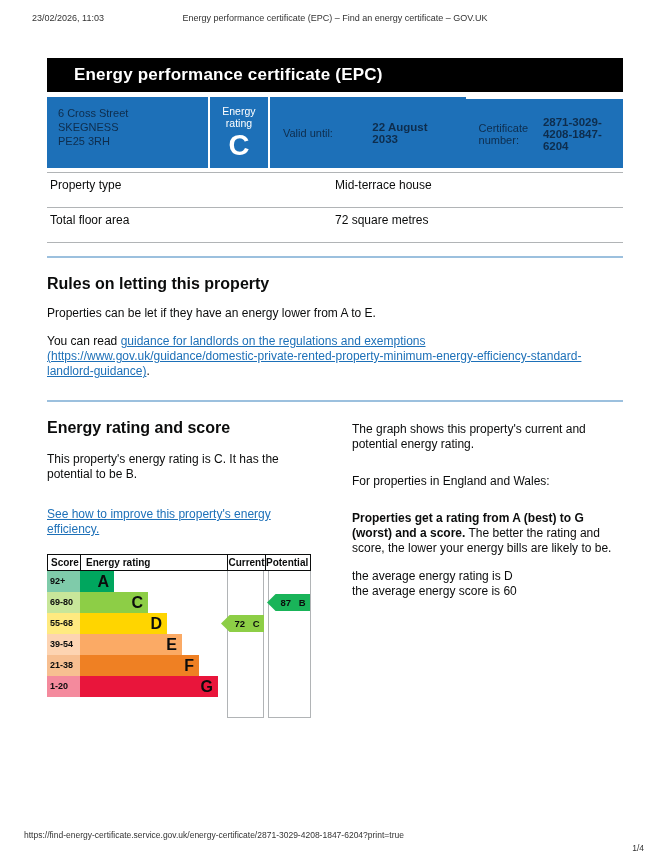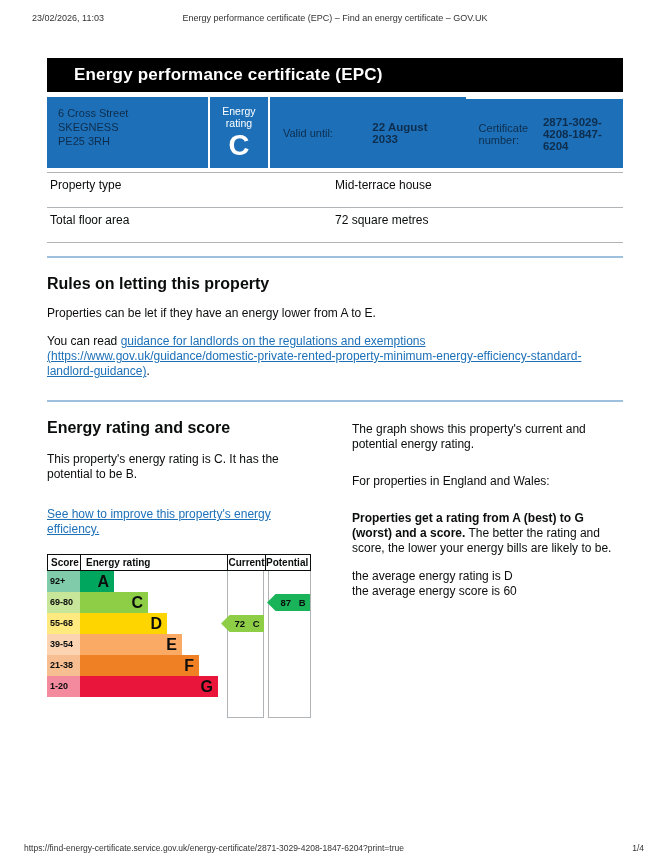--- a/index.html
+++ b/index.html
@@ -7,21 +7,21 @@
   body {
     height:865px; position:relative;
     font-family:"Liberation Sans", sans-serif;
     color:#0b0c0c; -webkit-font-smoothing:antialiased;
   }
   
   .print-header { position:absolute; top:13px; left:0; right:0; font-size:9px; color:#333; }
   .print-header .dt { position:absolute; left:24px; top:0;margin-left:8px; }
   .print-header .pt { text-align:center; }
   .print-footer { position:absolute; bottom:12px; left:0; right:0; font-size:8.5px; color:#333; }
-  .print-footer .url { position:absolute; left:24px; bottom:0; }
+  .print-footer .url { position:absolute; left:24px; bottom:13px; }
   .print-footer .pg { position:absolute; right:26px; bottom:0; }
 
   .content { position:absolute; top:58px; left:47px; width:576px; }
 
   .banner {
     background:#000; color:#fff; font-weight:bold; font-size:17px;
     height:34px; line-height:34px; padding-left:27px; letter-spacing:.2px;
   }
 
   .epc-box { display:flex; background:#1d70b8; margin-top:5px; height:71px; }

